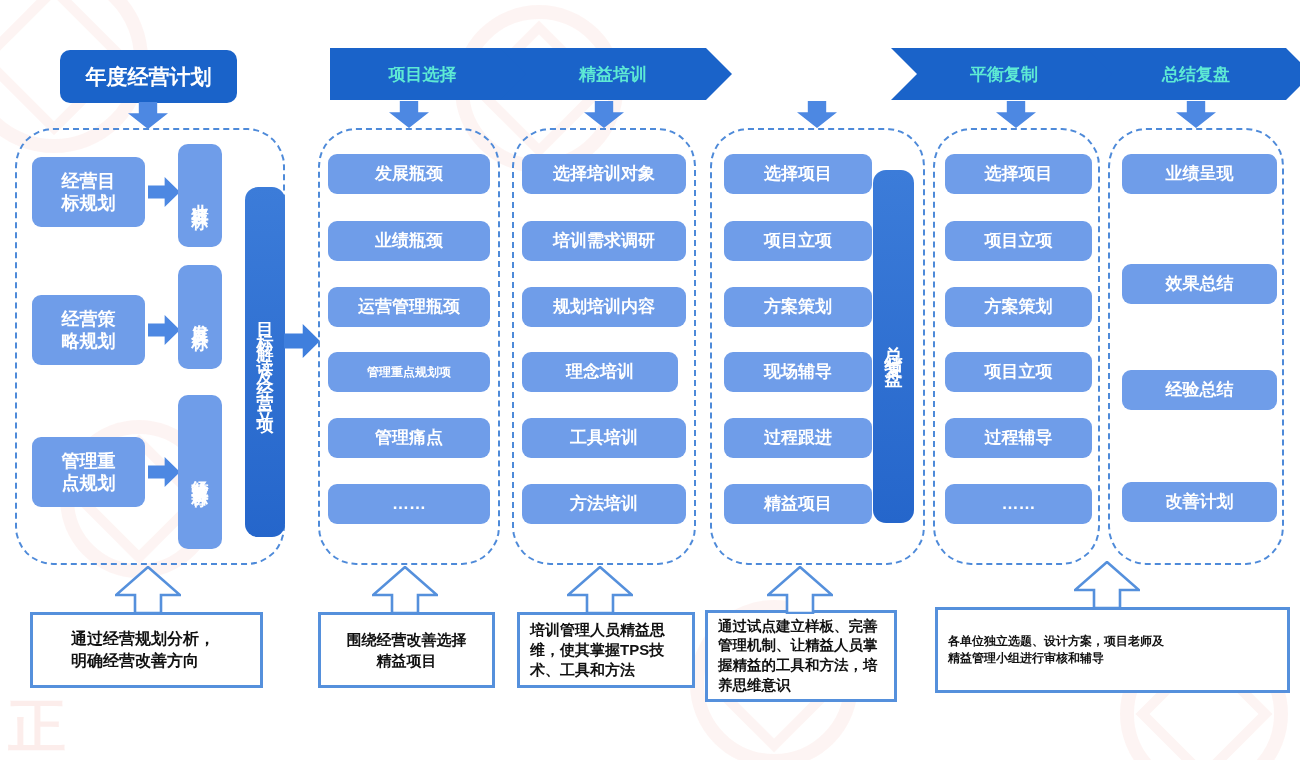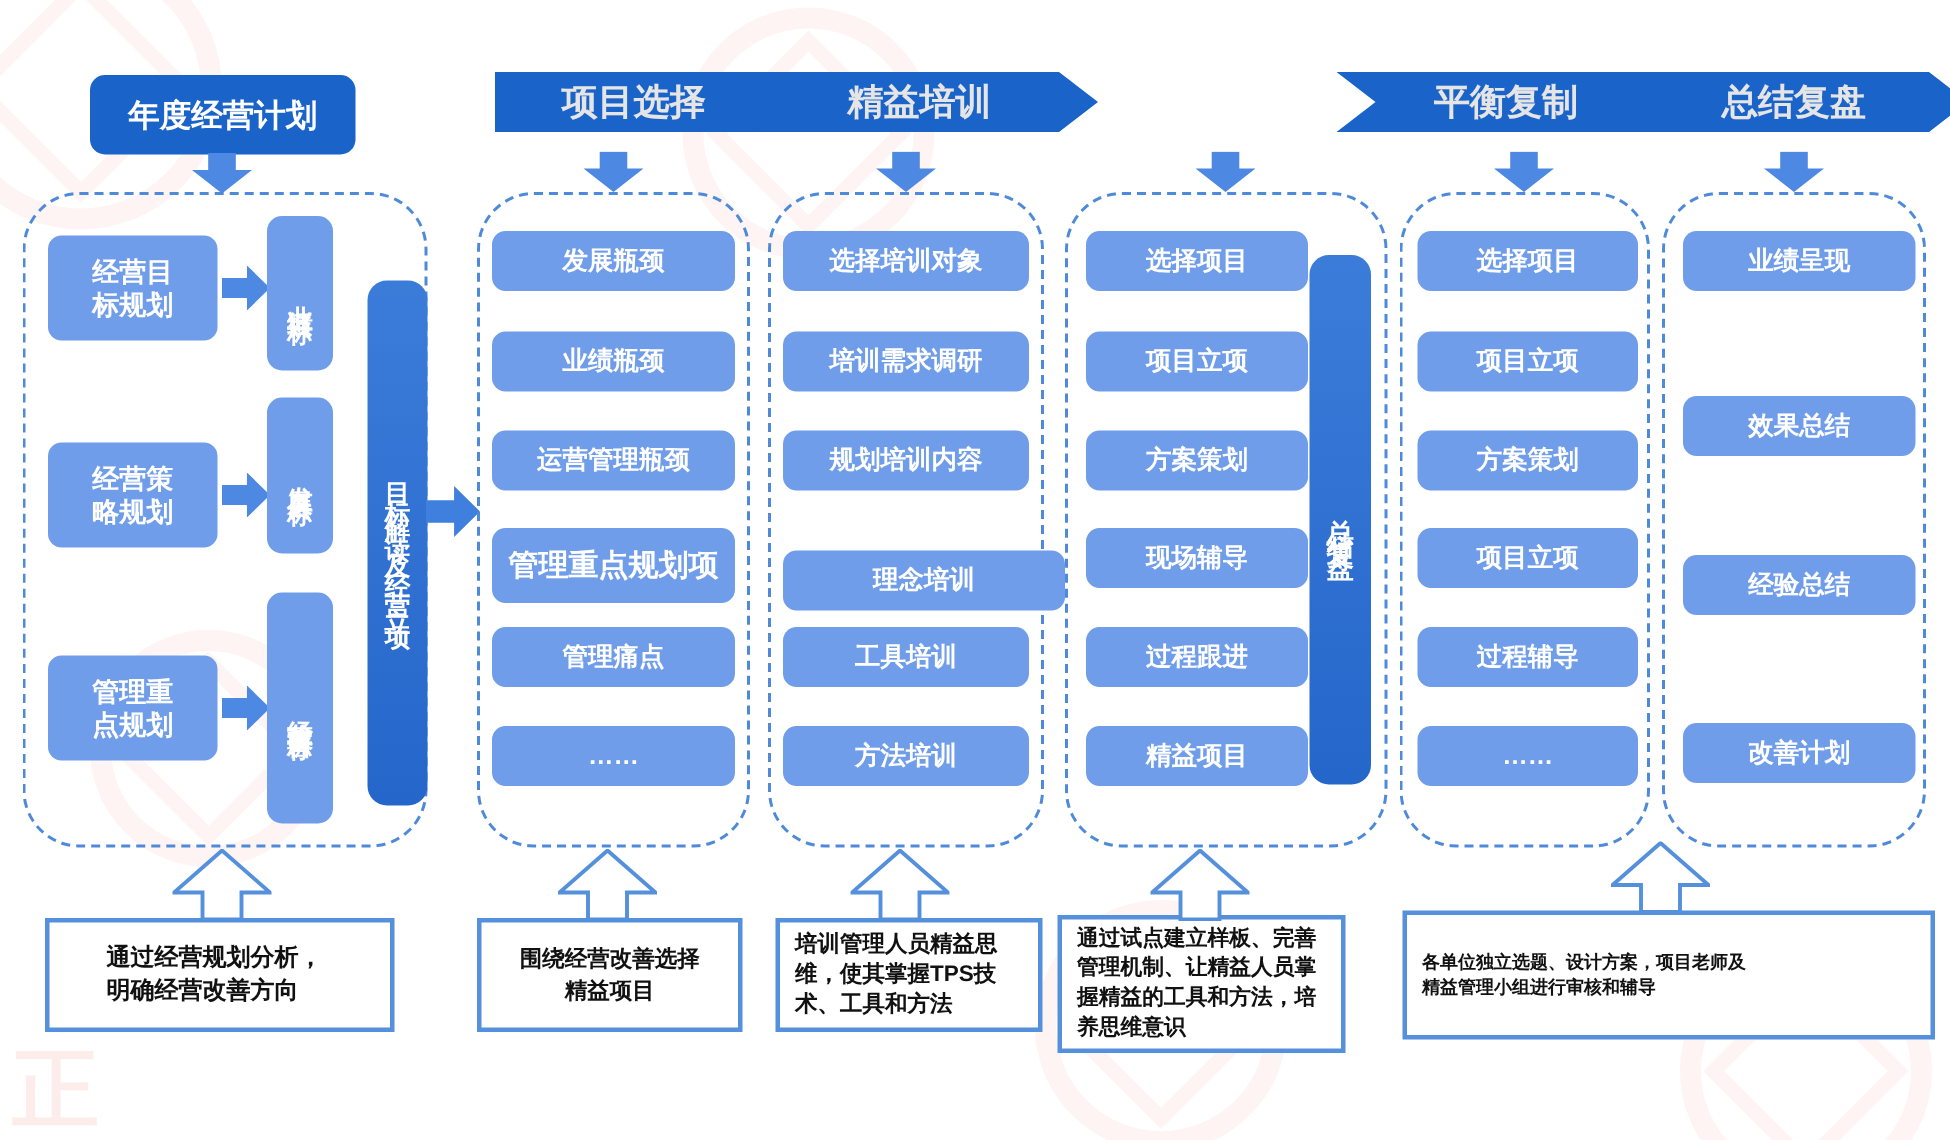--- a/index.html
+++ b/index.html
@@ -7,21 +7,21 @@
   #stage{position:relative;width:1300px;height:760px;background:#ffffff;overflow:hidden;}
 
   
   .wm{position:absolute;border-radius:50%;border:14px solid #e8705f;opacity:0.07;pointer-events:none;}
   .wm::before{content:"";position:absolute;left:50%;top:50%;width:55%;height:55%;border:10px solid #e8705f;transform:translate(-50%,-50%) rotate(45deg);}
   .wmtext{position:absolute;color:#e8705f;opacity:0.12;font-weight:bold;pointer-events:none;}
 
   
   .title-box{position:absolute;left:60px;top:50px;width:177px;height:53px;background:#1a63c9;border-radius:10px;
     color:#fff;font-size:21px;font-weight:bold;display:flex;align-items:center;justify-content:center;}
-  .banner{position:absolute;top:48px;height:40px;background:#1a63c9;color:#e5e5e5;font-size:24px;font-weight:bold;
+  .banner{position:absolute;top:48px;height:52px;background:#1a63c9;color:#5eead4;font-size:17px;font-weight:bold;
     display:flex;align-items:center;justify-content:center;}
   .banner.first{clip-path:polygon(0 0,calc(100% - 26px) 0,100% 50%,calc(100% - 26px) 100%,0 100%);padding-right:20px;}
   .banner.chev{clip-path:polygon(0 0,calc(100% - 26px) 0,100% 50%,calc(100% - 26px) 100%,0 100%,26px 50%);padding-left:8px;padding-right:14px;}
 
   
   .dashed{position:absolute;top:128px;height:437px;border:2px dashed #4e8ad9;border-radius:38px;box-sizing:border-box;}
 
   
   .btn{position:absolute;background:#6f9de9;border-radius:9px;color:#fff;font-weight:bold;font-size:17px;
     display:flex;align-items:center;justify-content:center;text-align:center;line-height:1.25;white-space:pre-line;}
@@ -88,30 +88,30 @@
 
     <div class="vbar" style="left:228px;top:57px;width:40px;height:350px;letter-spacing:12px;">目标解读及经营立项</div>
   </div>
 
   <div class="arr-right" style="left:284px;top:324px;width:36px;height:34px;background:#3f7fdd;"></div>
 
   <div class="dashed" style="left:318px;width:182px;">
     <div class="btn" style="left:8px;top:24px;width:162px;height:40px;">发展瓶颈</div>
     <div class="btn" style="left:8px;top:91px;width:162px;height:40px;">业绩瓶颈</div>
     <div class="btn" style="left:8px;top:157px;width:162px;height:40px;">运营管理瓶颈</div>
-    <div class="btn" style="left:8px;top:222px;width:162px;height:50px;font-size:20px;">管理重点规划项</div>
+    <div class="btn" style="left:8px;top:222px;width:162px;height:40px;font-size:12px;">管理重点规划项</div>
     <div class="btn" style="left:8px;top:288px;width:162px;height:40px;">管理痛点</div>
     <div class="btn" style="left:8px;top:354px;width:162px;height:40px;">……</div>
   </div>
 
   <div class="dashed" style="left:512px;width:184px;">
     <div class="btn" style="left:8px;top:24px;width:164px;height:40px;">选择培训对象</div>
     <div class="btn" style="left:8px;top:91px;width:164px;height:40px;">培训需求调研</div>
     <div class="btn" style="left:8px;top:157px;width:164px;height:40px;">规划培训内容</div>
-    <div class="btn" style="left:8px;top:222px;width:188px;height:40px;margin-top:15px;">理念培训</div>
+    <div class="btn" style="left:8px;top:222px;width:156px;height:40px;">理念培训</div>
     <div class="btn" style="left:8px;top:288px;width:164px;height:40px;">工具培训</div>
     <div class="btn" style="left:8px;top:354px;width:164px;height:40px;">方法培训</div>
   </div>
 
   <div class="dashed" style="left:710px;width:215px;">
     <div class="btn" style="left:12px;top:24px;width:148px;height:40px;">选择项目</div>
     <div class="btn" style="left:12px;top:91px;width:148px;height:40px;">项目立项</div>
     <div class="btn" style="left:12px;top:157px;width:148px;height:40px;">方案策划</div>
     <div class="btn" style="left:12px;top:222px;width:148px;height:40px;">现场辅导</div>
     <div class="btn" style="left:12px;top:288px;width:148px;height:40px;">过程跟进</div>

